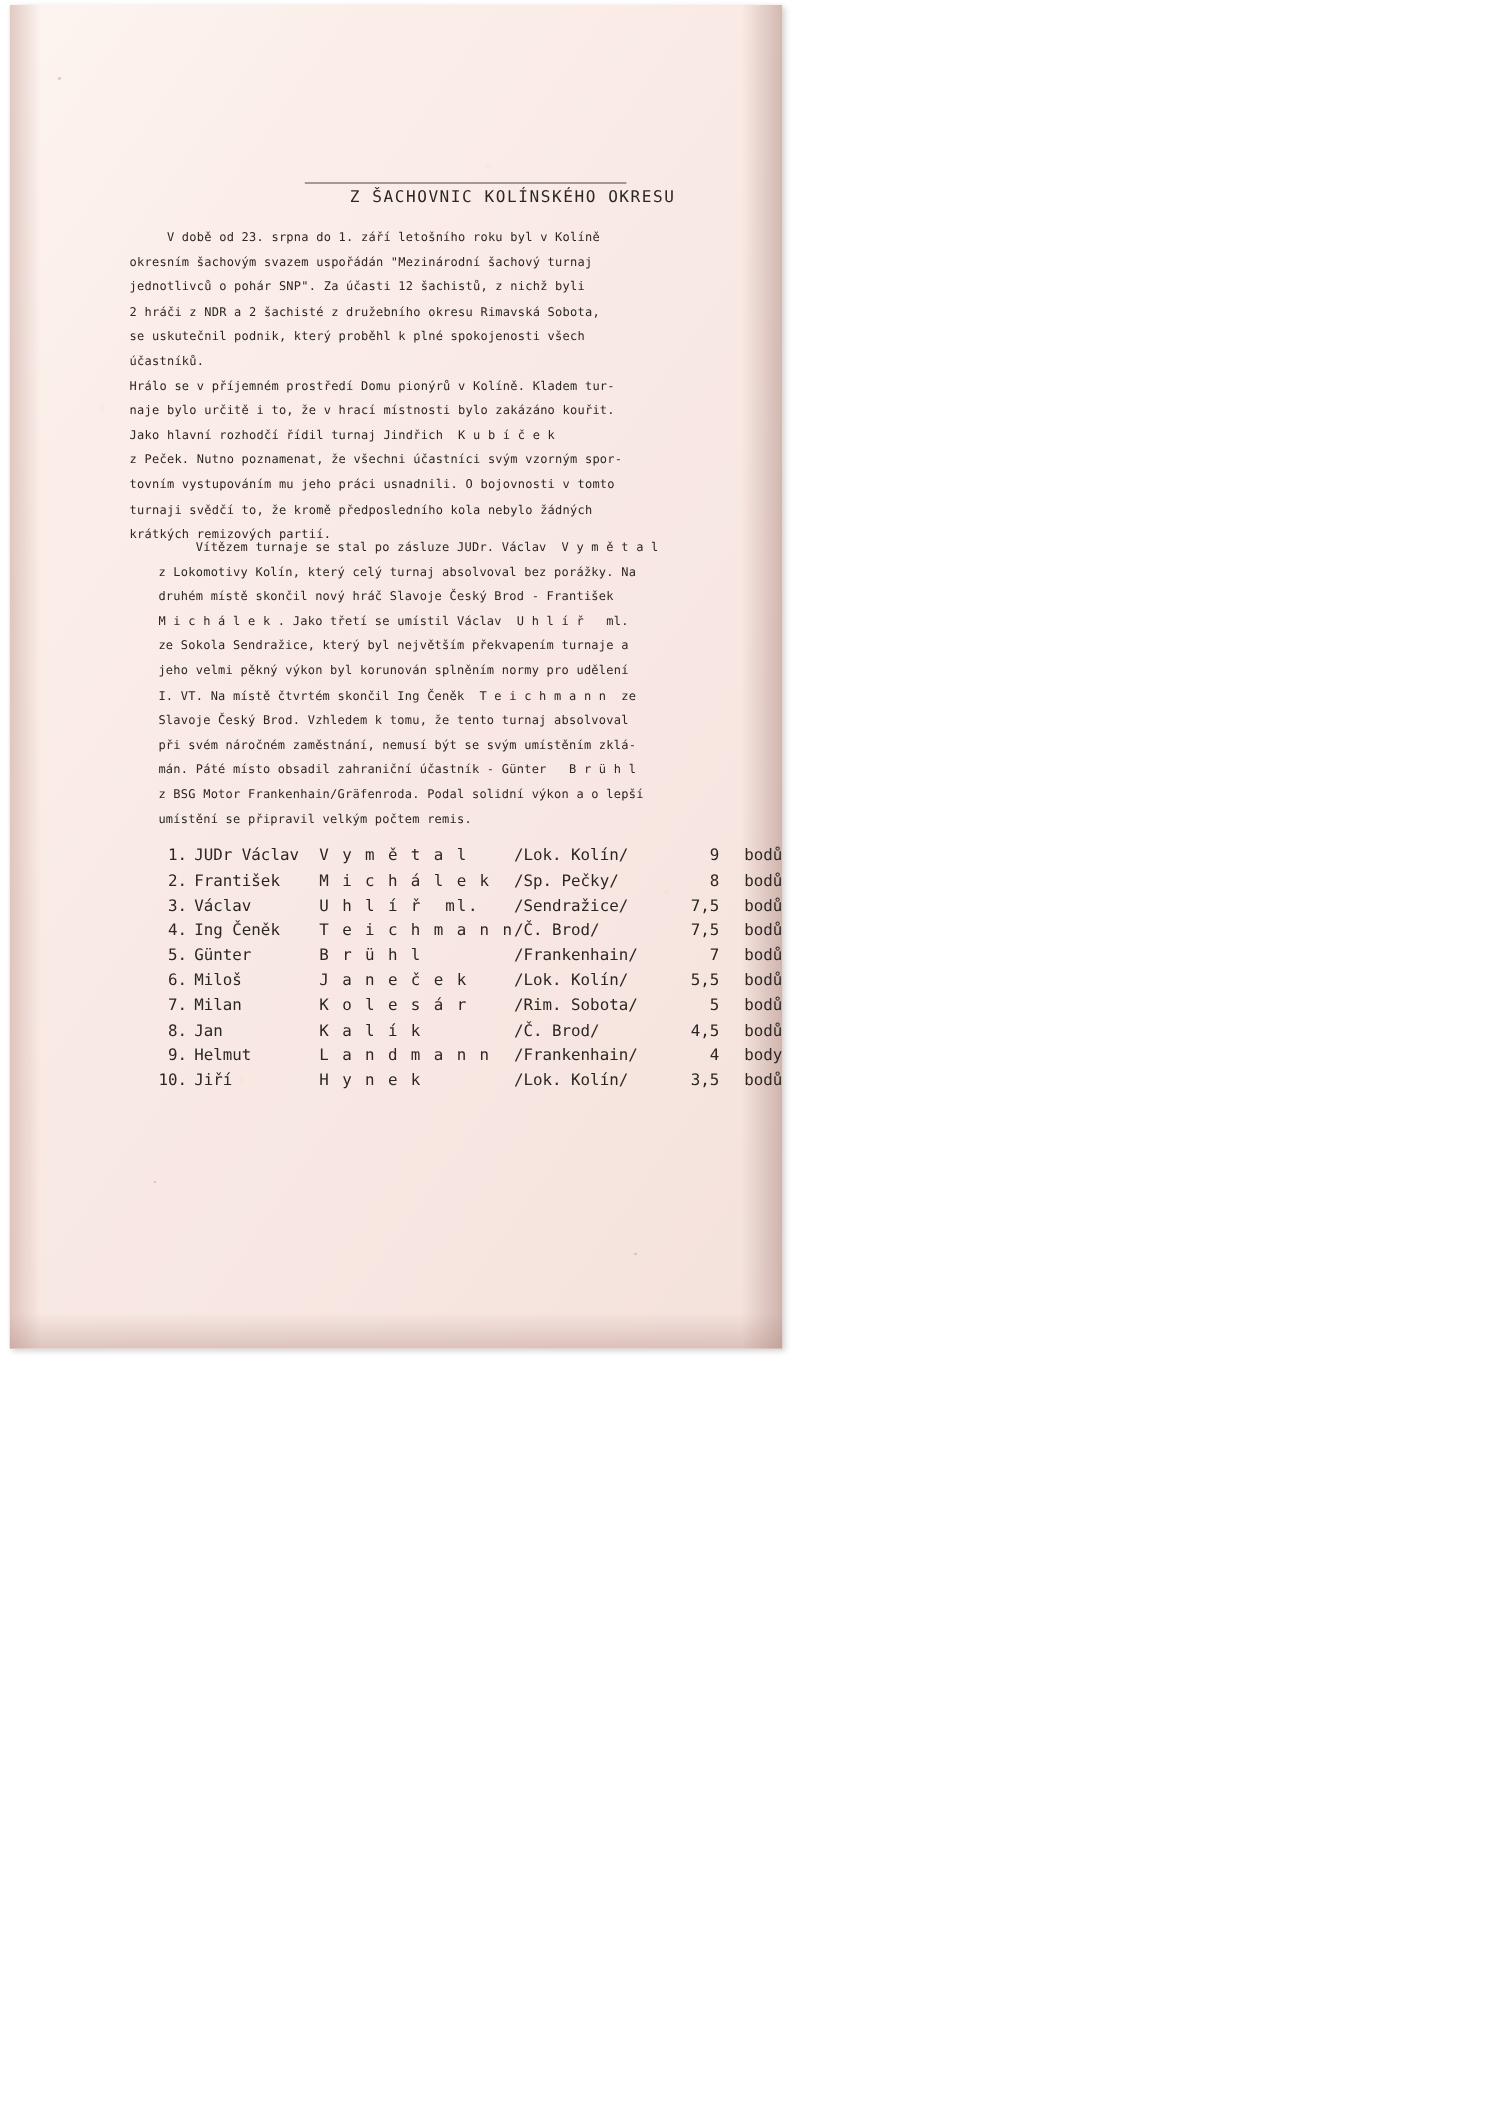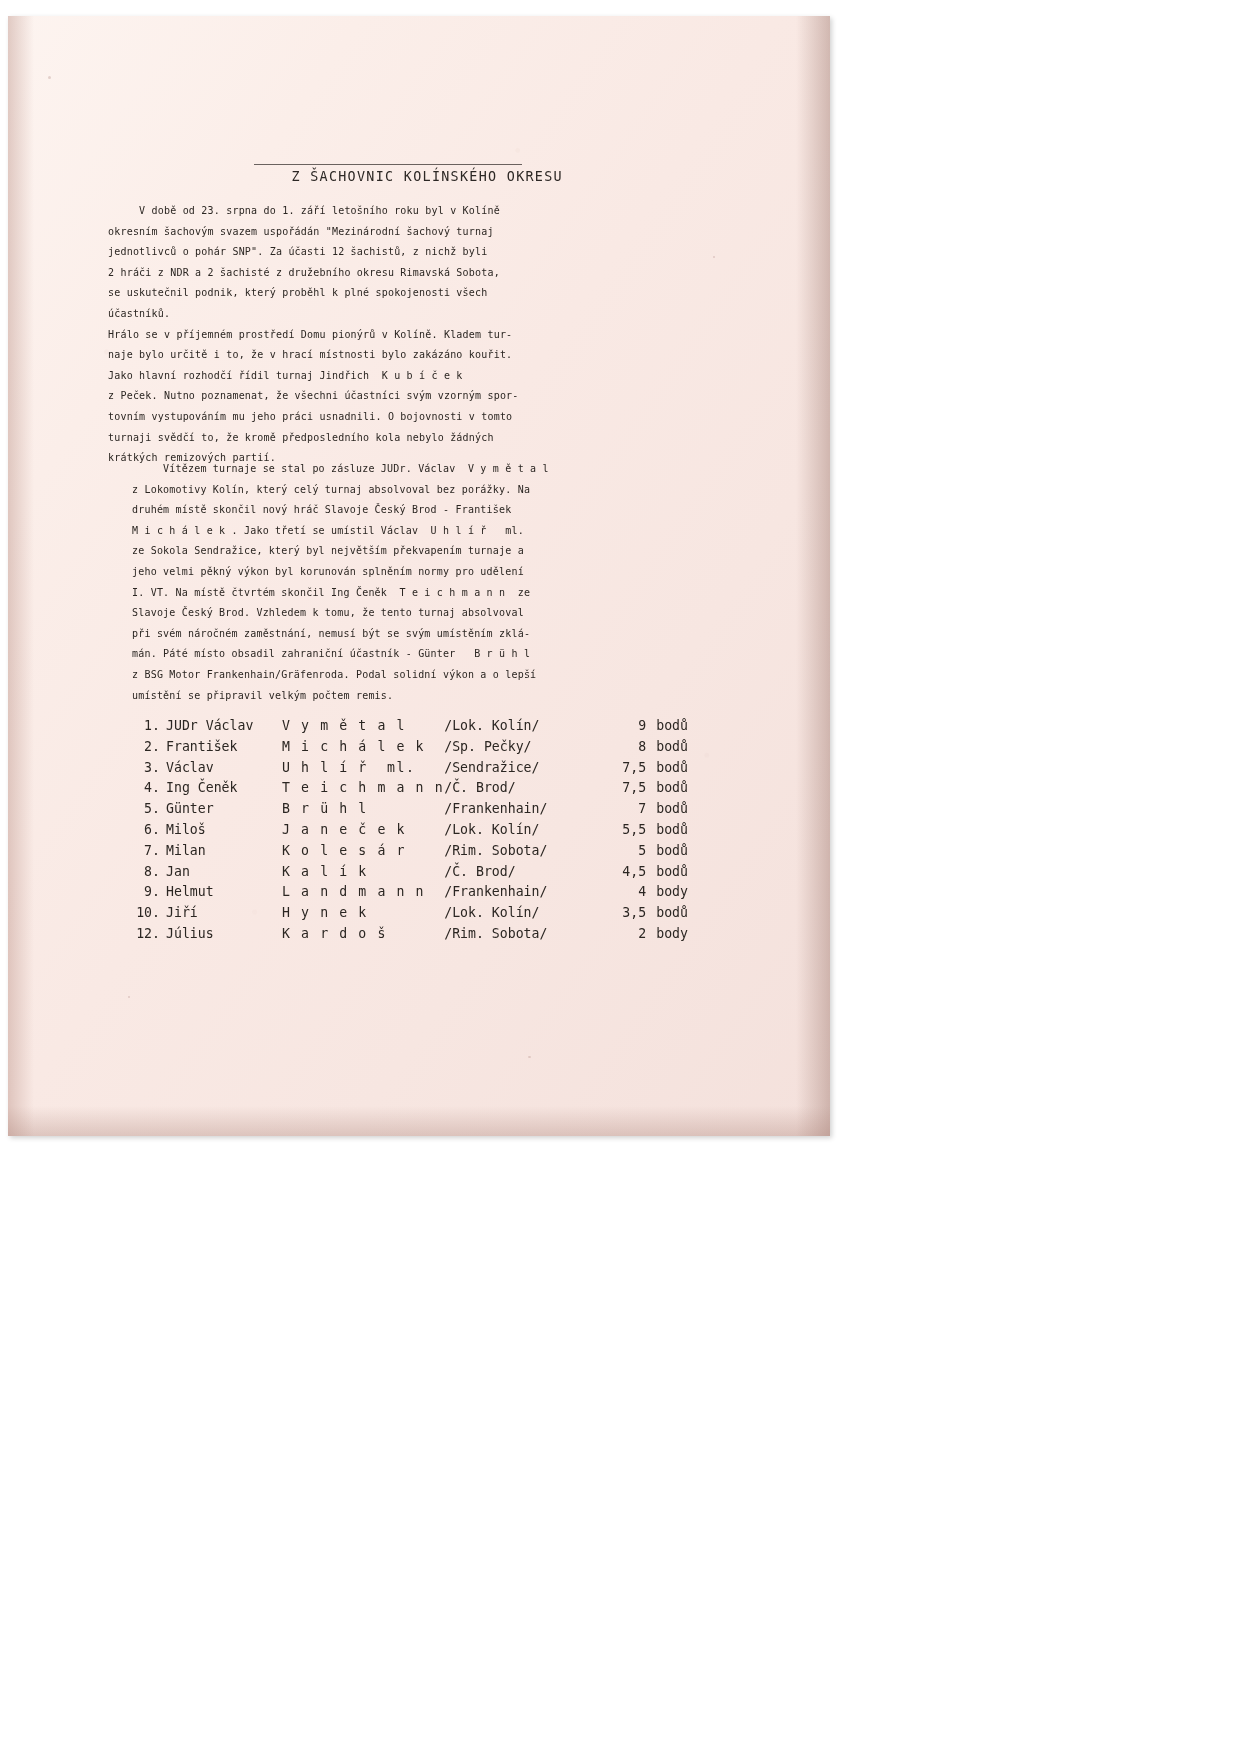--- a/index.html
+++ b/index.html
@@ -12,22 +12,22 @@
     height: 1753px;
     position: relative;
     font-family: "DejaVu Sans Mono", monospace;
     overflow: hidden;
   }
 
   
   #scan-sheet {
     position: absolute;
     left: 8px;
-    top: 16px;
-    width: 822px;
+    top: 4px;
+    width: 644px;
     height: 1120px;
     background: linear-gradient(125deg, #fdf4f0 0%, #fbeee9 22%, #f9e9e4 48%, #f7e6e1 70%, #f4e1dc 100%);
     box-shadow: 2px 2px 5px rgba(0,0,0,0.18);
     overflow: hidden;
   }
   
   #scan-sheet .edge-shade-left {
     position: absolute;
     left: 0; top: 0;
     width: 26px; height: 100%;
@@ -112,21 +112,21 @@
     height: 20.8px;
     line-height: 20.8px;
     white-space: pre;
     vertical-align: top;
   }
   #results-table td.c-rank { width: 34px; text-align: right; padding-right: 6px; }
   #results-table td.c-first { width: 116px; }
   #results-table td.c-last  { width: 132px; letter-spacing: 1.6px; margin-left: 40px; }
   #results-table td.c-club  { width: 124px; }
   #results-table td.c-pts   { width: 78px; text-align: right; padding-right: 4px; }
-  #results-table td.c-unit  { width: 50px; padding-left: 6px; }
+  #results-table td.c-unit  { width: 50px; padding-left: 6px; text-align: right; }
 
   
   #grain {
     position: absolute;
     inset: 0;
     pointer-events: none;
     opacity: .25;
     background-image:
       radial-gradient(circle at 12% 30%, rgba(200,160,150,.25) 0 2px, transparent 3px),
       radial-gradient(circle at 62% 12%, rgba(200,160,150,.20) 0 2px, transparent 3px),
@@ -255,25 +255,17 @@
         <td class="c-unit">body</td>
       </tr>
       <tr>
         <td class="c-rank">10.</td>
         <td class="c-first">Jiří</td>
         <td class="c-last">H y n e k</td>
         <td class="c-club">/Lok. Kolín/</td>
         <td class="c-pts">3,5</td>
         <td class="c-unit">bodů</td>
       </tr>
-      <tr>
-        <td class="c-rank">12.</td>
-        <td class="c-first">Július</td>
-        <td class="c-last">K a r d o š</td>
-        <td class="c-club">/Rim. Sobota/</td>
-        <td class="c-pts">2</td>
-        <td class="c-unit">body</td>
-      </tr>
     </tbody>
   </table>
 
   <div id="grain"></div>
 </div>
 
 </body></html>

